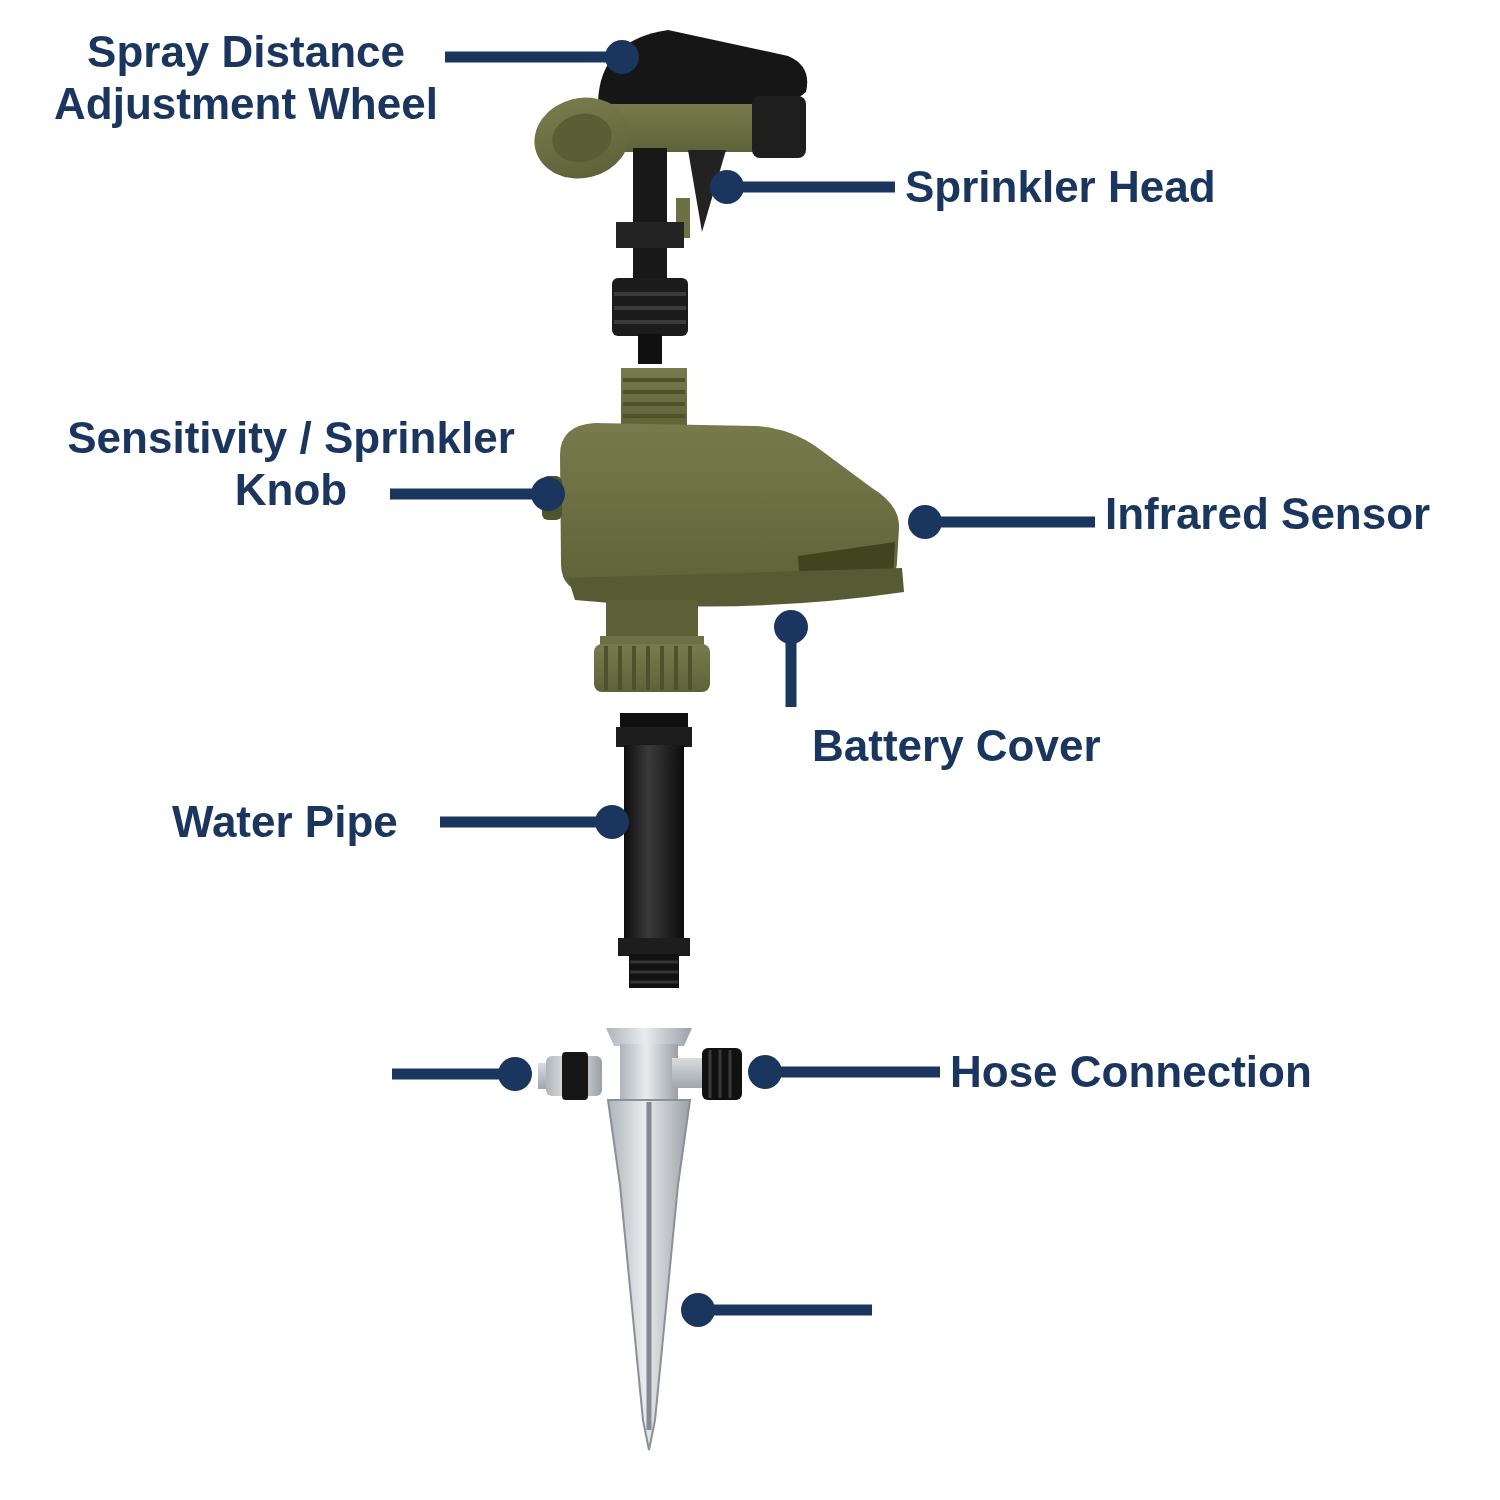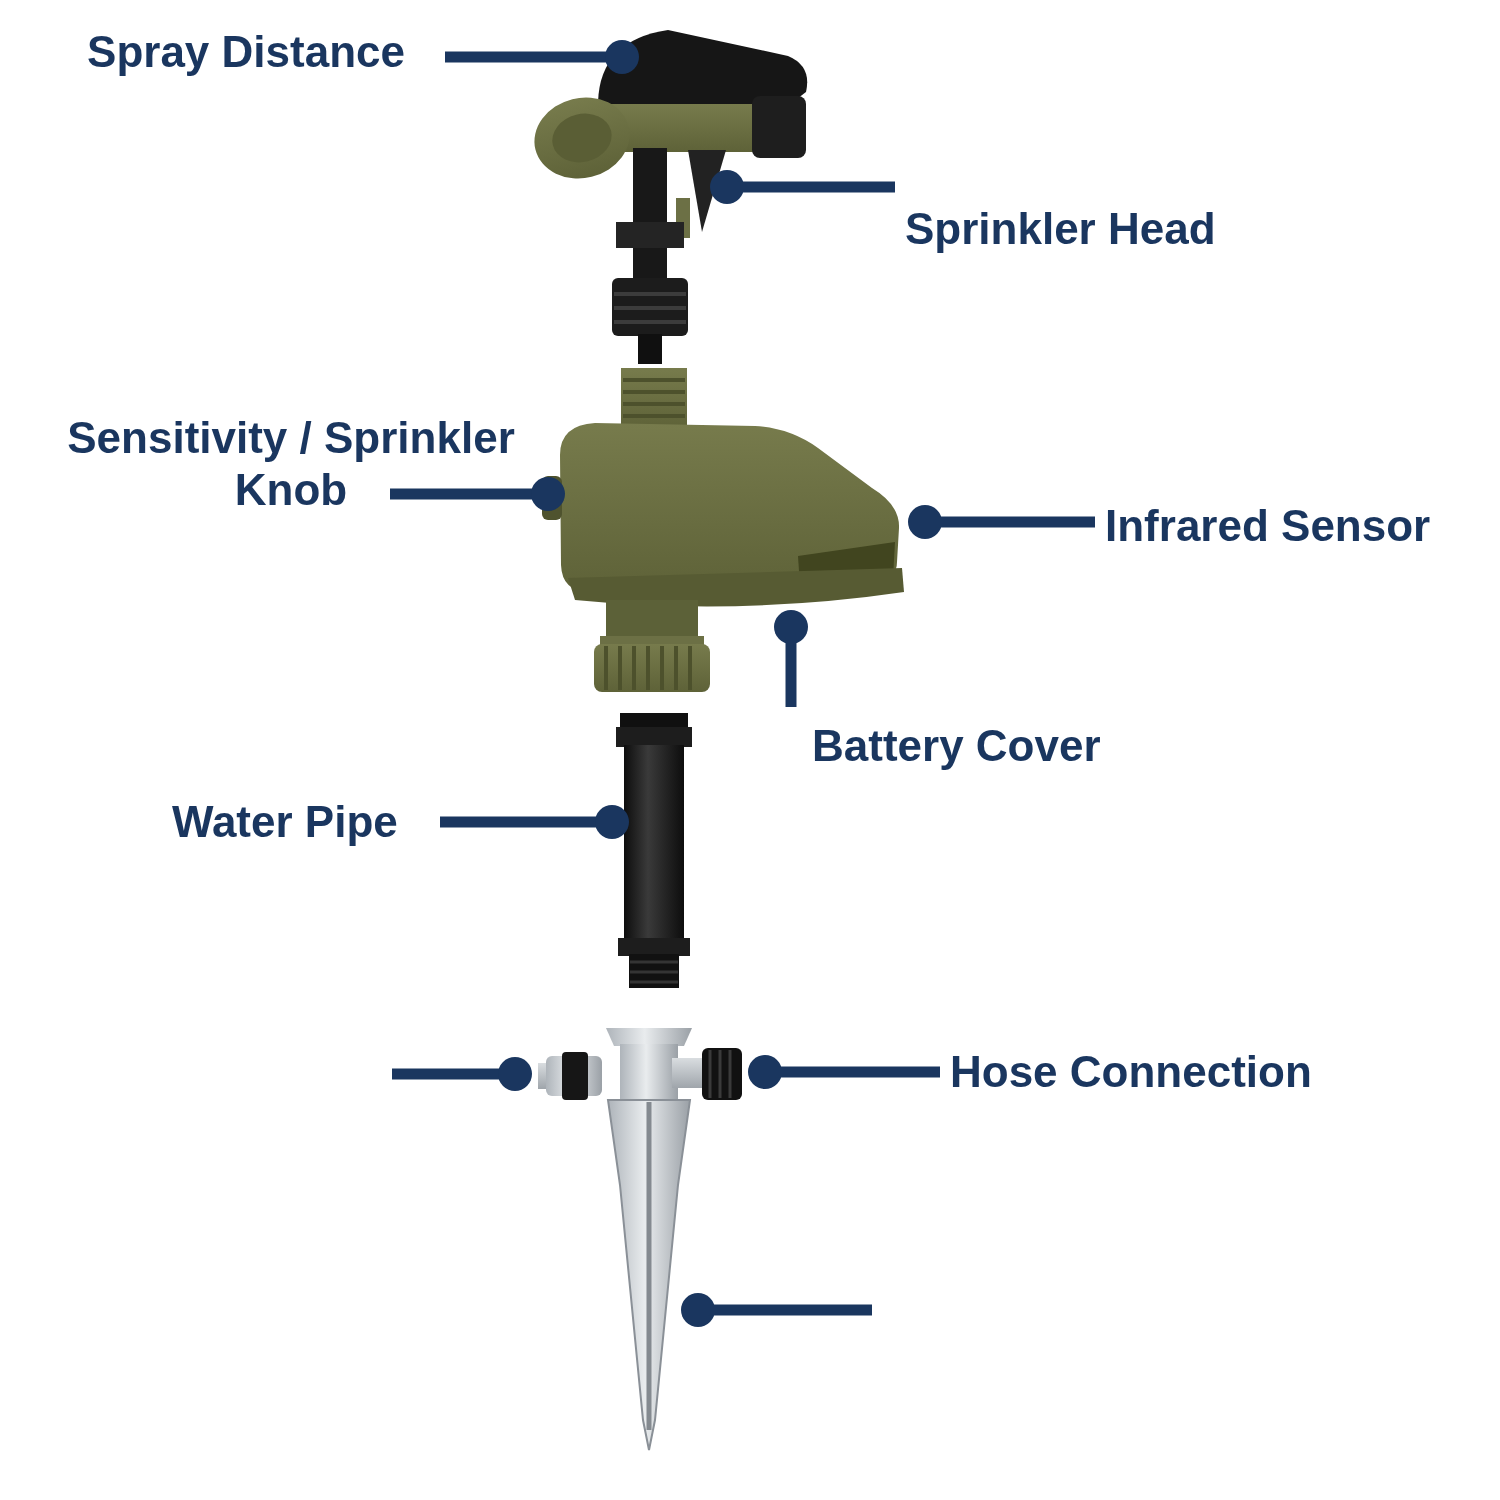--- a/index.html
+++ b/index.html
@@ -181,30 +181,31 @@
       <circle cx="765" cy="1072" r="17" stroke="none"></circle>
       <line x1="775" y1="1072" x2="940" y2="1072"></line>
 
       <circle cx="698" cy="1310" r="17" stroke="none"></circle>
       <line x1="708" y1="1310" x2="872" y2="1310"></line>
     </g>
   </svg>
 
   <div class="label center" style="left:30px;top:26px;width:432px;">
     <span style="display:block">Spray Distance</span>
+    <span style="display:block">Adjustment Wheel</span>
   </div>
 
-  <div class="label" style="left:905px;top:161px;margin-top:42px;">Sprinkler Head</div>
+  <div class="label" style="left:905px;top:161px;">Sprinkler Head</div>
 
   <div class="label center" style="left:35px;top:412px;width:512px;">
     <span style="display:block">Sensitivity / Sprinkler</span>
     <span style="display:block">Knob</span>
   </div>
 
-  <div class="label" style="left:1105px;top:500px;">Infrared Sensor</div>
+  <div class="label" style="left:1105px;top:488px;">Infrared Sensor</div>
 
   <div class="label" style="left:812px;top:720px;">Battery Cover</div>
 
   <div class="label" style="left:172px;top:796px;">Water Pipe</div>
 
   <div class="label center" style="left:28px;top:1050px;width:360px;">
   </div>
 
   <div class="label" style="left:950px;top:1046px;">Hose Connection</div>
 

